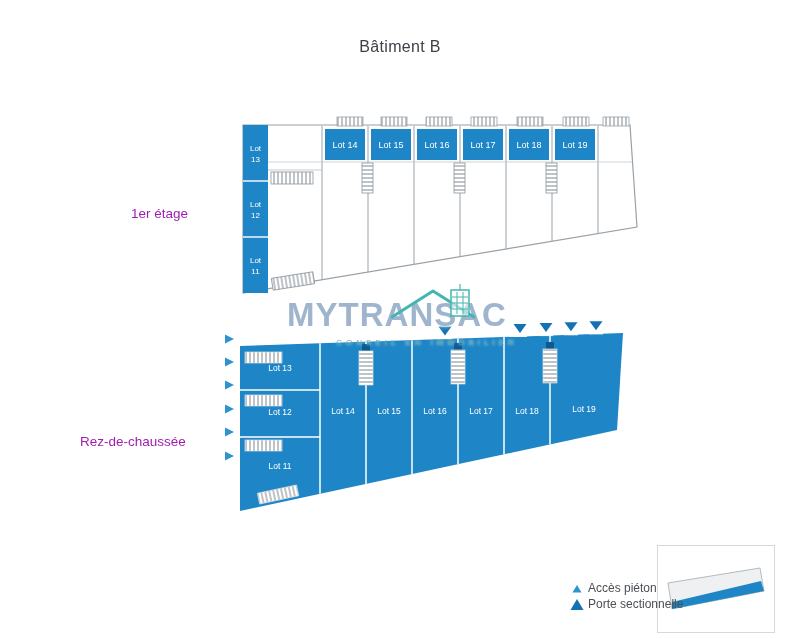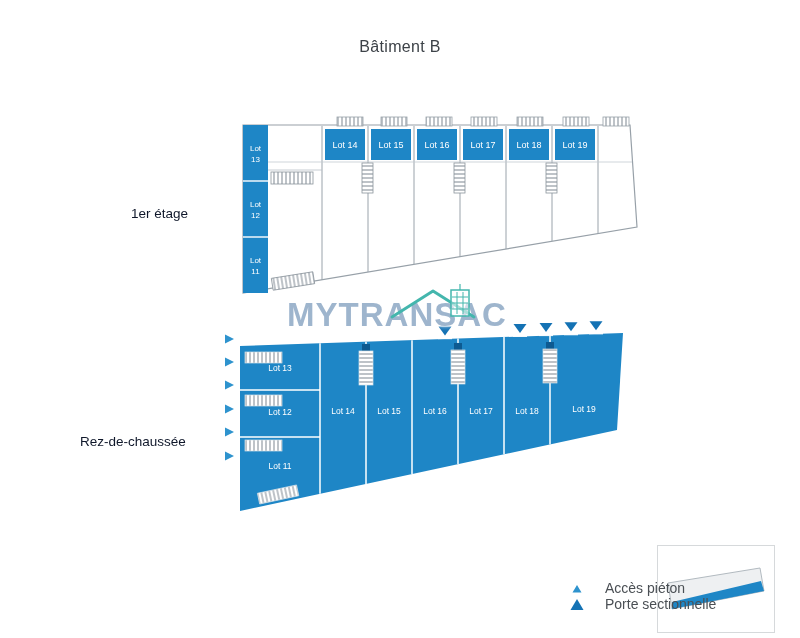--- a/index.html
+++ b/index.html
@@ -1,30 +1,30 @@
 <!DOCTYPE html>
 <html><head>
 <meta charset="utf-8">
 <style>
   html,body{margin:0;padding:0;background:#ffffff;}
   body{width:800px;height:638px;position:relative;font-family:"Liberation Sans",sans-serif;overflow:hidden;}
   .canvas{position:absolute;left:0;top:0;width:800px;height:638px;background:#ffffff;}
   .title{position:absolute;top:38px;left:0;width:800px;text-align:center;font-size:16px;font-weight:500;color:#3d4248;letter-spacing:.3px;}
-  .floor-label{position:absolute;font-size:13.5px;color:#0f172a;}
+  .floor-label{position:absolute;font-size:13.5px;color:#a21caf;}
   .fl-etage{left:131px;top:206px;}
   .fl-rdc{left:80px;top:414px;margin-top:20px;}
   .plan-svg{position:absolute;left:0;top:0;}
   .plan-svg text{font-family:"Liberation Sans",sans-serif;}
   .watermark{position:absolute;left:252px;top:280px;width:290px;height:82px;z-index:5;pointer-events:none;opacity:.95;}
   .wm-brand{position:absolute;left:0;top:16px;width:290px;text-align:center;font-size:33px;font-weight:700;letter-spacing:1px;color:rgba(139,166,196,.88);text-shadow:0 0 5px rgba(255,255,255,.95),0 0 2px rgba(255,255,255,.9);}
   .wm-tagline{position:absolute;left:60px;top:58px;width:230px;text-align:center;font-size:8px;letter-spacing:4px;color:rgba(84,160,165,.95);text-shadow:0 0 3px rgba(255,255,255,.9);}
   .wm-svg{position:absolute;left:0;top:0;}
   .legend{position:absolute;left:570px;top:580px;z-index:4;}
   .legend-row{display:flex;align-items:center;height:16px;}
-  .legend-label{font-size:14px;color:#4a4f54;margin-left:21px;}
+  .legend-label{font-size:12px;color:#4a4f54;margin-left:4px;}
   .inset{position:absolute;left:657px;top:545px;width:118px;height:88px;border:1px solid #d6d9db;background:#fff;box-sizing:border-box;}
 </style>
 </head>
 <body>
 
 <div class="canvas">
 
   <div class="title">Bâtiment B</div>
   <div class="floor-label fl-etage">1er étage</div>
   <div class="floor-label fl-rdc">Rez-de-chaussée</div>
@@ -179,20 +179,21 @@
       <g stroke="#3AB3A9" fill="none">
         <line x1="208" y1="4" x2="208" y2="10" stroke-width="1.2"></line>
         <rect x="199" y="10" width="18" height="26" stroke-width="1.5" fill="rgba(255,255,255,0.55)"></rect>
         <line x1="205" y1="12" x2="205" y2="34" stroke-width="1"></line>
         <line x1="211" y1="12" x2="211" y2="34" stroke-width="1"></line>
         <line x1="200" y1="17" x2="216" y2="17" stroke-width="1"></line>
         <line x1="200" y1="23" x2="216" y2="23" stroke-width="1"></line>
         <line x1="200" y1="29" x2="216" y2="29" stroke-width="1"></line>
       </g>
     </svg>
+    <div class="wm-tagline">CONSEIL EN IMMOBILIER</div>
   </div>
 
   <div class="legend">
     <div class="legend-row">
       <svg width="14" height="12">
         <polygon points="7,3 11.5,10.5 2.5,10.5" fill="#2E93CE"></polygon>
       </svg>
       <span class="legend-label">Accès piéton</span>
     </div>
     <div class="legend-row">

